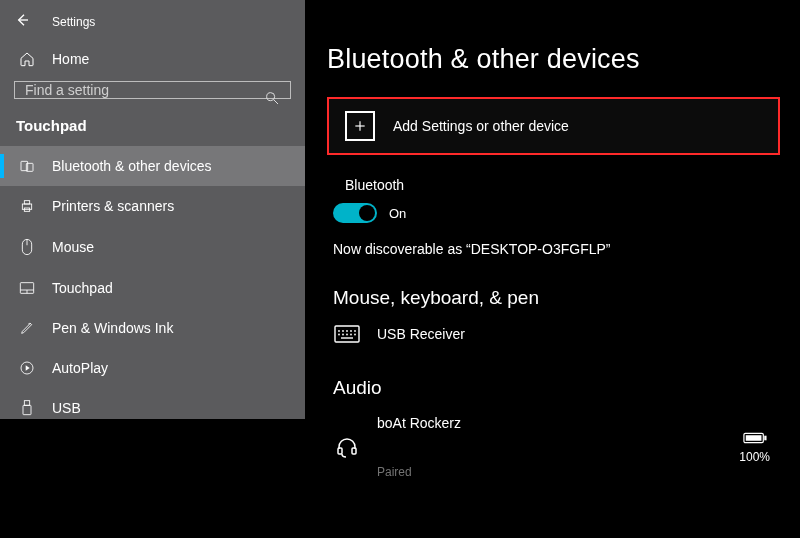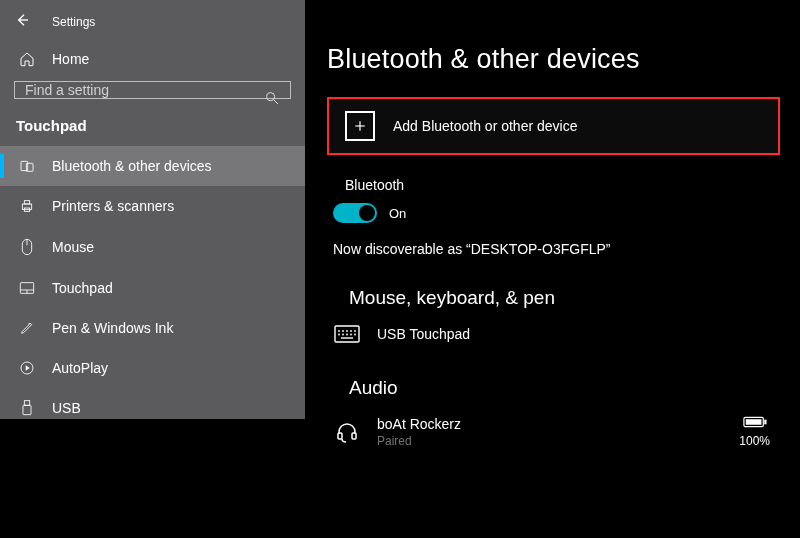--- a/index.html
+++ b/index.html
@@ -125,31 +125,31 @@
     position: relative;
   }
   .toggle::after {
     content:""; position:absolute; right:2px; top:2px;
     width:16px; height:16px; border-radius:50%;
     background:#000;
   }
   .toggle-text { font-size: 13px; }
   .discover { font-size: 14px; margin-bottom: 30px; }
 
-  .subhead { font-size: 19px; font-weight: 400; margin: 6px 0 12px 16px; }
+  .subhead { font-size: 19px; font-weight: 400; margin: 6px 0 12px 0; }
 
   .device-row {
     display: flex; align-items: center;
     gap: 16px;
     padding: 4px 0 20px 0;
   }
   .device-row .dicon { width: 28px; display:flex; justify-content:center; }
   .device-row .dname { font-size: 14px; }
   .device-row .dstatus { font-size: 12px; color: #737373; margin-top:2px;}
-  .device-row .dmeta { display:flex; flex-direction:column; }
+  .device-row .dmeta { display:flex; flex-direction:column;gap:32px; }
   .battery-wrap {
     margin-left:auto; display:flex; flex-direction:column; align-items:center;
     padding-right: 10px;
   }
   .battery-icon { margin-bottom:3px; }
   .battery-pct { font-size: 12px; }
 </style>
 </head>
 <body>
 
@@ -259,21 +259,21 @@
   <div class="main">
     <div class="page-title">Bluetooth &amp; other devices</div>
 
     <div class="add-device">
       <div class="plus-box">
         <svg viewBox="0 0 24 24">
             <line x1="12" y1="4" x2="12" y2="20" stroke="#fff" stroke-width="2"></line>
             <line x1="4" y1="12" x2="20" y2="12" stroke="#fff" stroke-width="2"></line>
           </svg>
       </div>
-      <span class="add-label">Add Bluetooth or other device</span>
+      <span class="add-label">Add Settings or other device</span>
     </div>
 
     <div class="bt-section">
       <div class="bt-label">Bluetooth</div>
       <div class="toggle-row">
         <div class="toggle"></div>
         <span class="toggle-text">On</span>
       </div>
       <div class="discover">Now discoverable as “DESKTOP-O3FGFLP”</div>
 
@@ -288,21 +288,21 @@
               <circle cx="13" cy="6" r="0.9" fill="#fff"></circle>
               <circle cx="17" cy="6" r="0.9" fill="#fff"></circle>
               <circle cx="21" cy="6" r="0.9" fill="#fff"></circle>
               <circle cx="5" cy="9.5" r="0.9" fill="#fff"></circle>
               <circle cx="9" cy="9.5" r="0.9" fill="#fff"></circle>
               <circle cx="13" cy="9.5" r="0.9" fill="#fff"></circle>
               <circle cx="17" cy="9.5" r="0.9" fill="#fff"></circle>
               <circle cx="21" cy="9.5" r="0.9" fill="#fff"></circle>
             </svg>
         </span>
-        <span class="dname">USB Touchpad</span>
+        <span class="dname">USB Receiver</span>
       </div>
 
       <div class="subhead" style="margin-top:14px;">Audio</div>
       <div class="device-row">
         <span class="dicon">
           <svg width="24" height="24" viewBox="0 0 24 24">
               <path d="M4 14v-2a8 8 0 0 1 16 0v2" fill="none" stroke="#fff" stroke-width="1.5"></path>
               <rect x="3" y="13" width="4" height="6" rx="1" fill="none" stroke="#fff" stroke-width="1.5"></rect>
               <rect x="17" y="13" width="4" height="6" rx="1" fill="none" stroke="#fff" stroke-width="1.5"></rect>
               <path d="M7 19c0 2 2 3 4 3" fill="none" stroke="#fff" stroke-width="1.5"></path>

